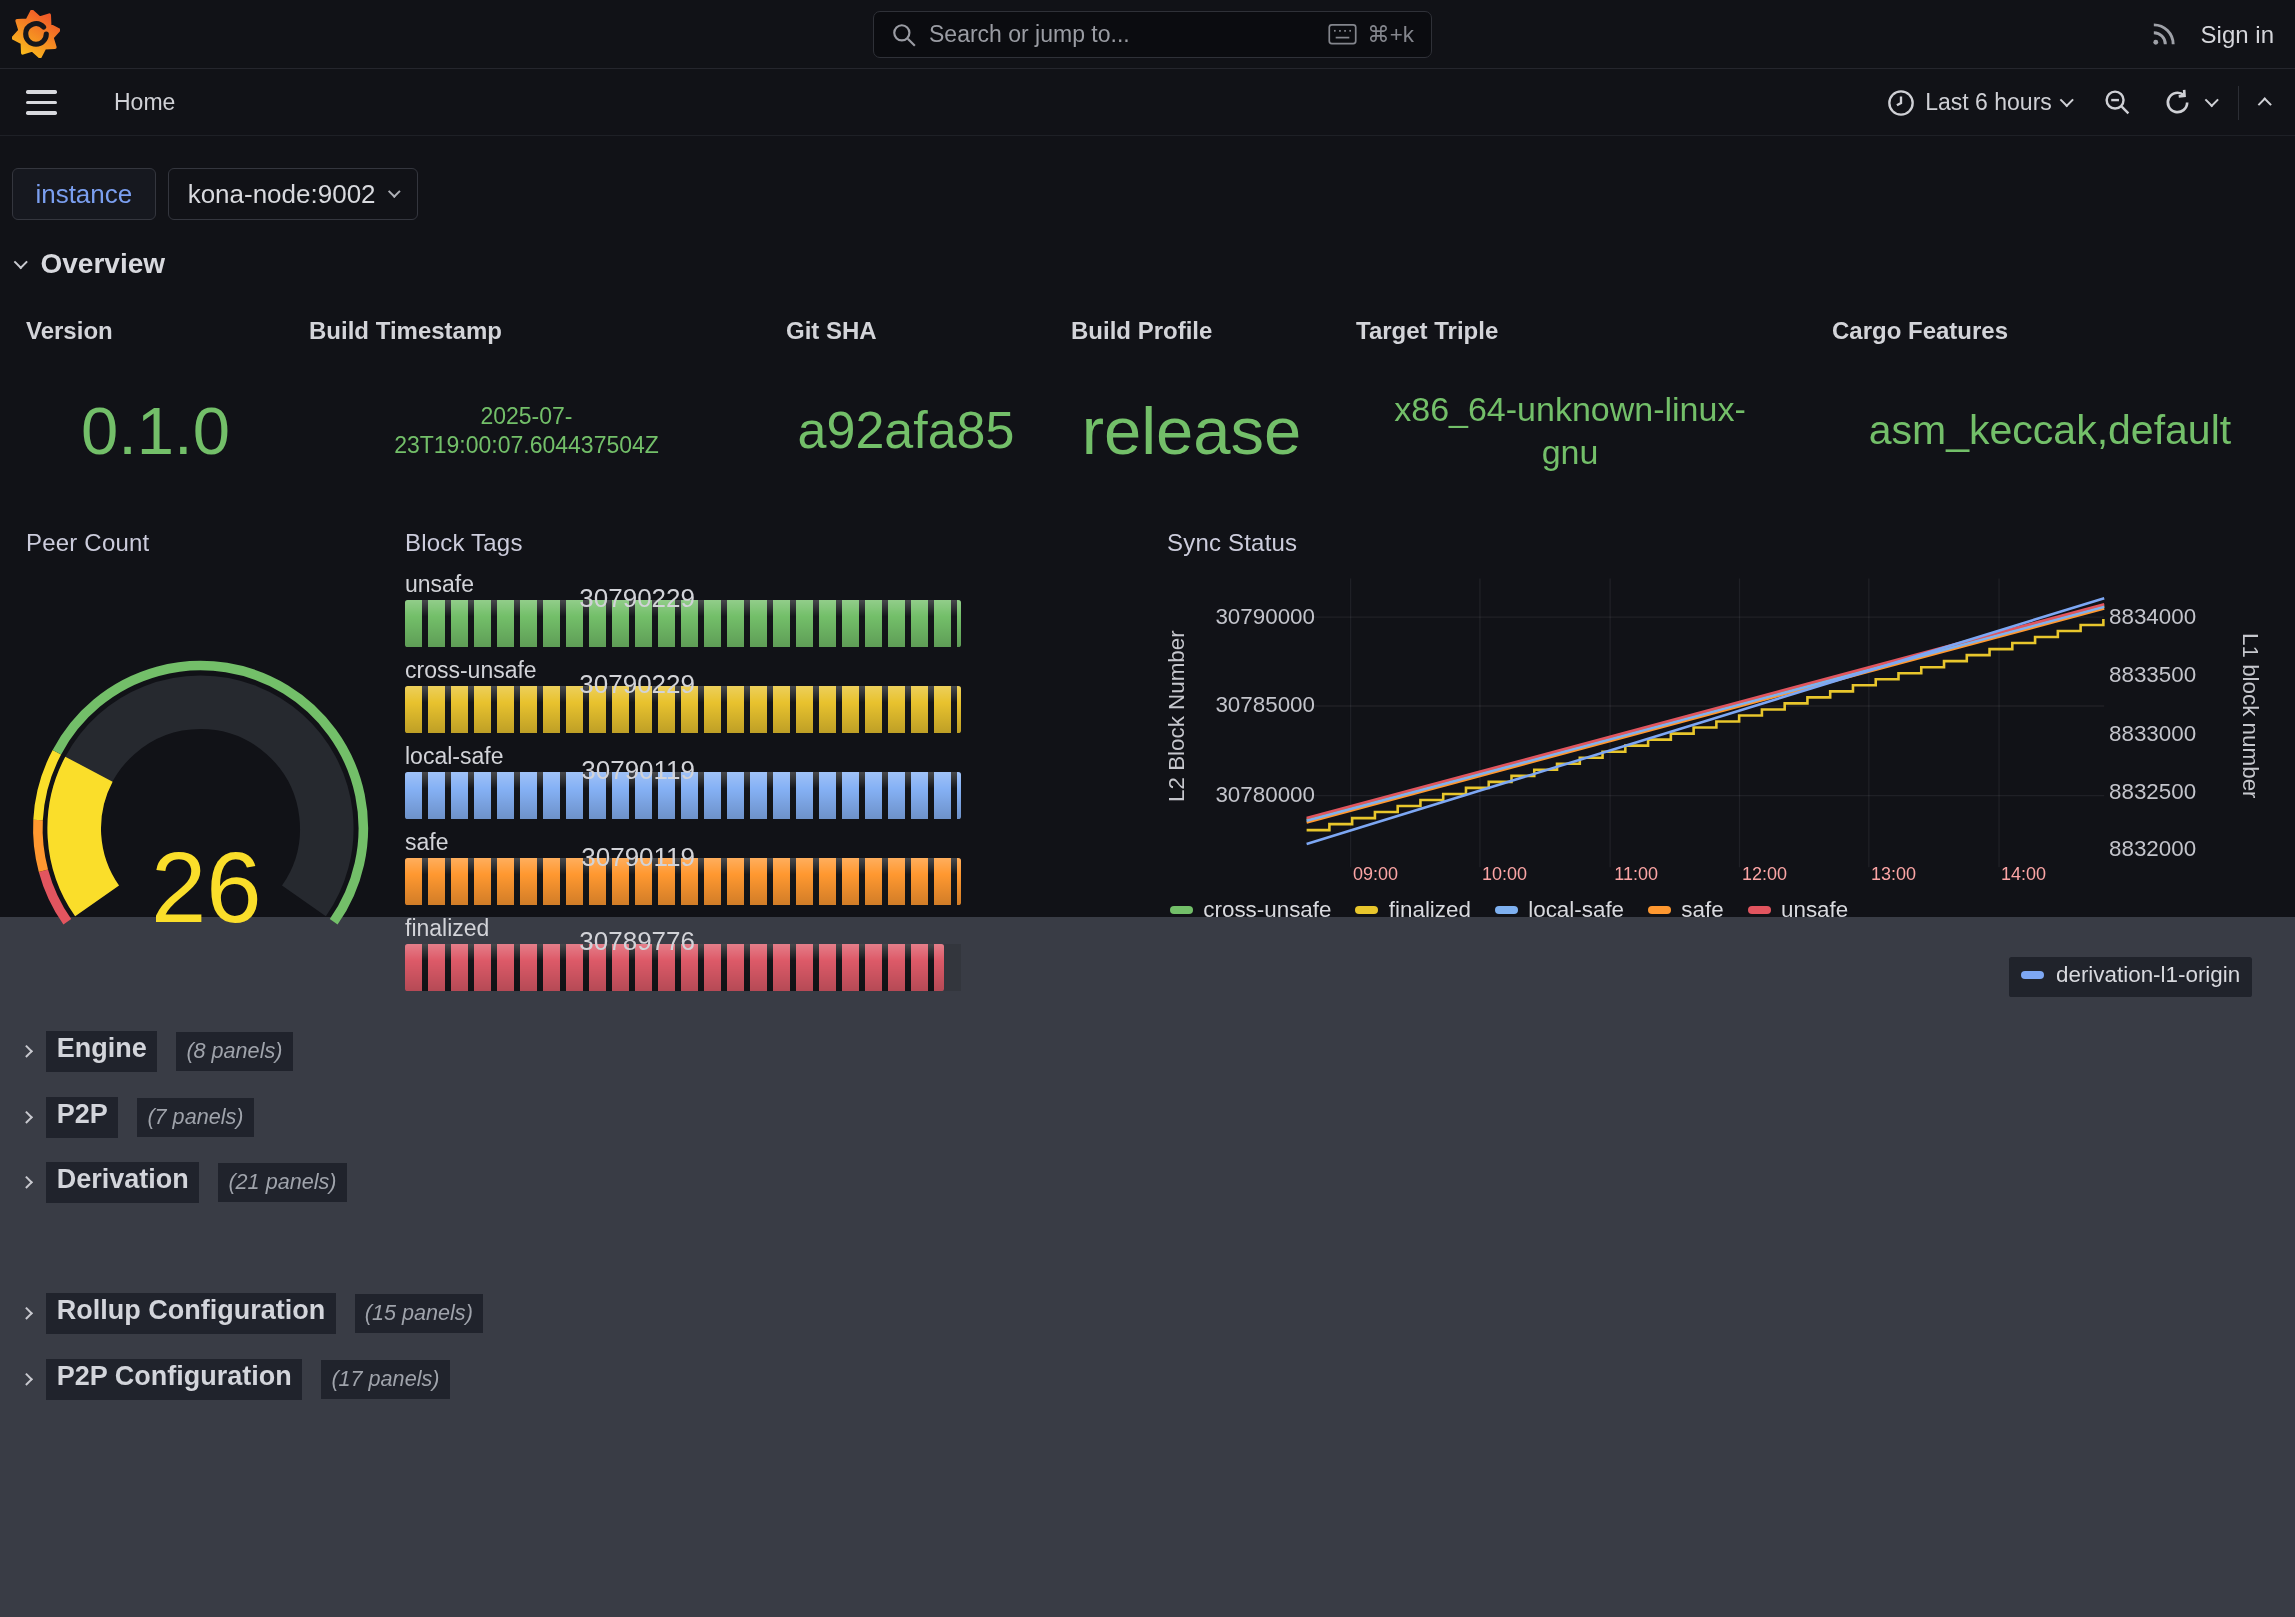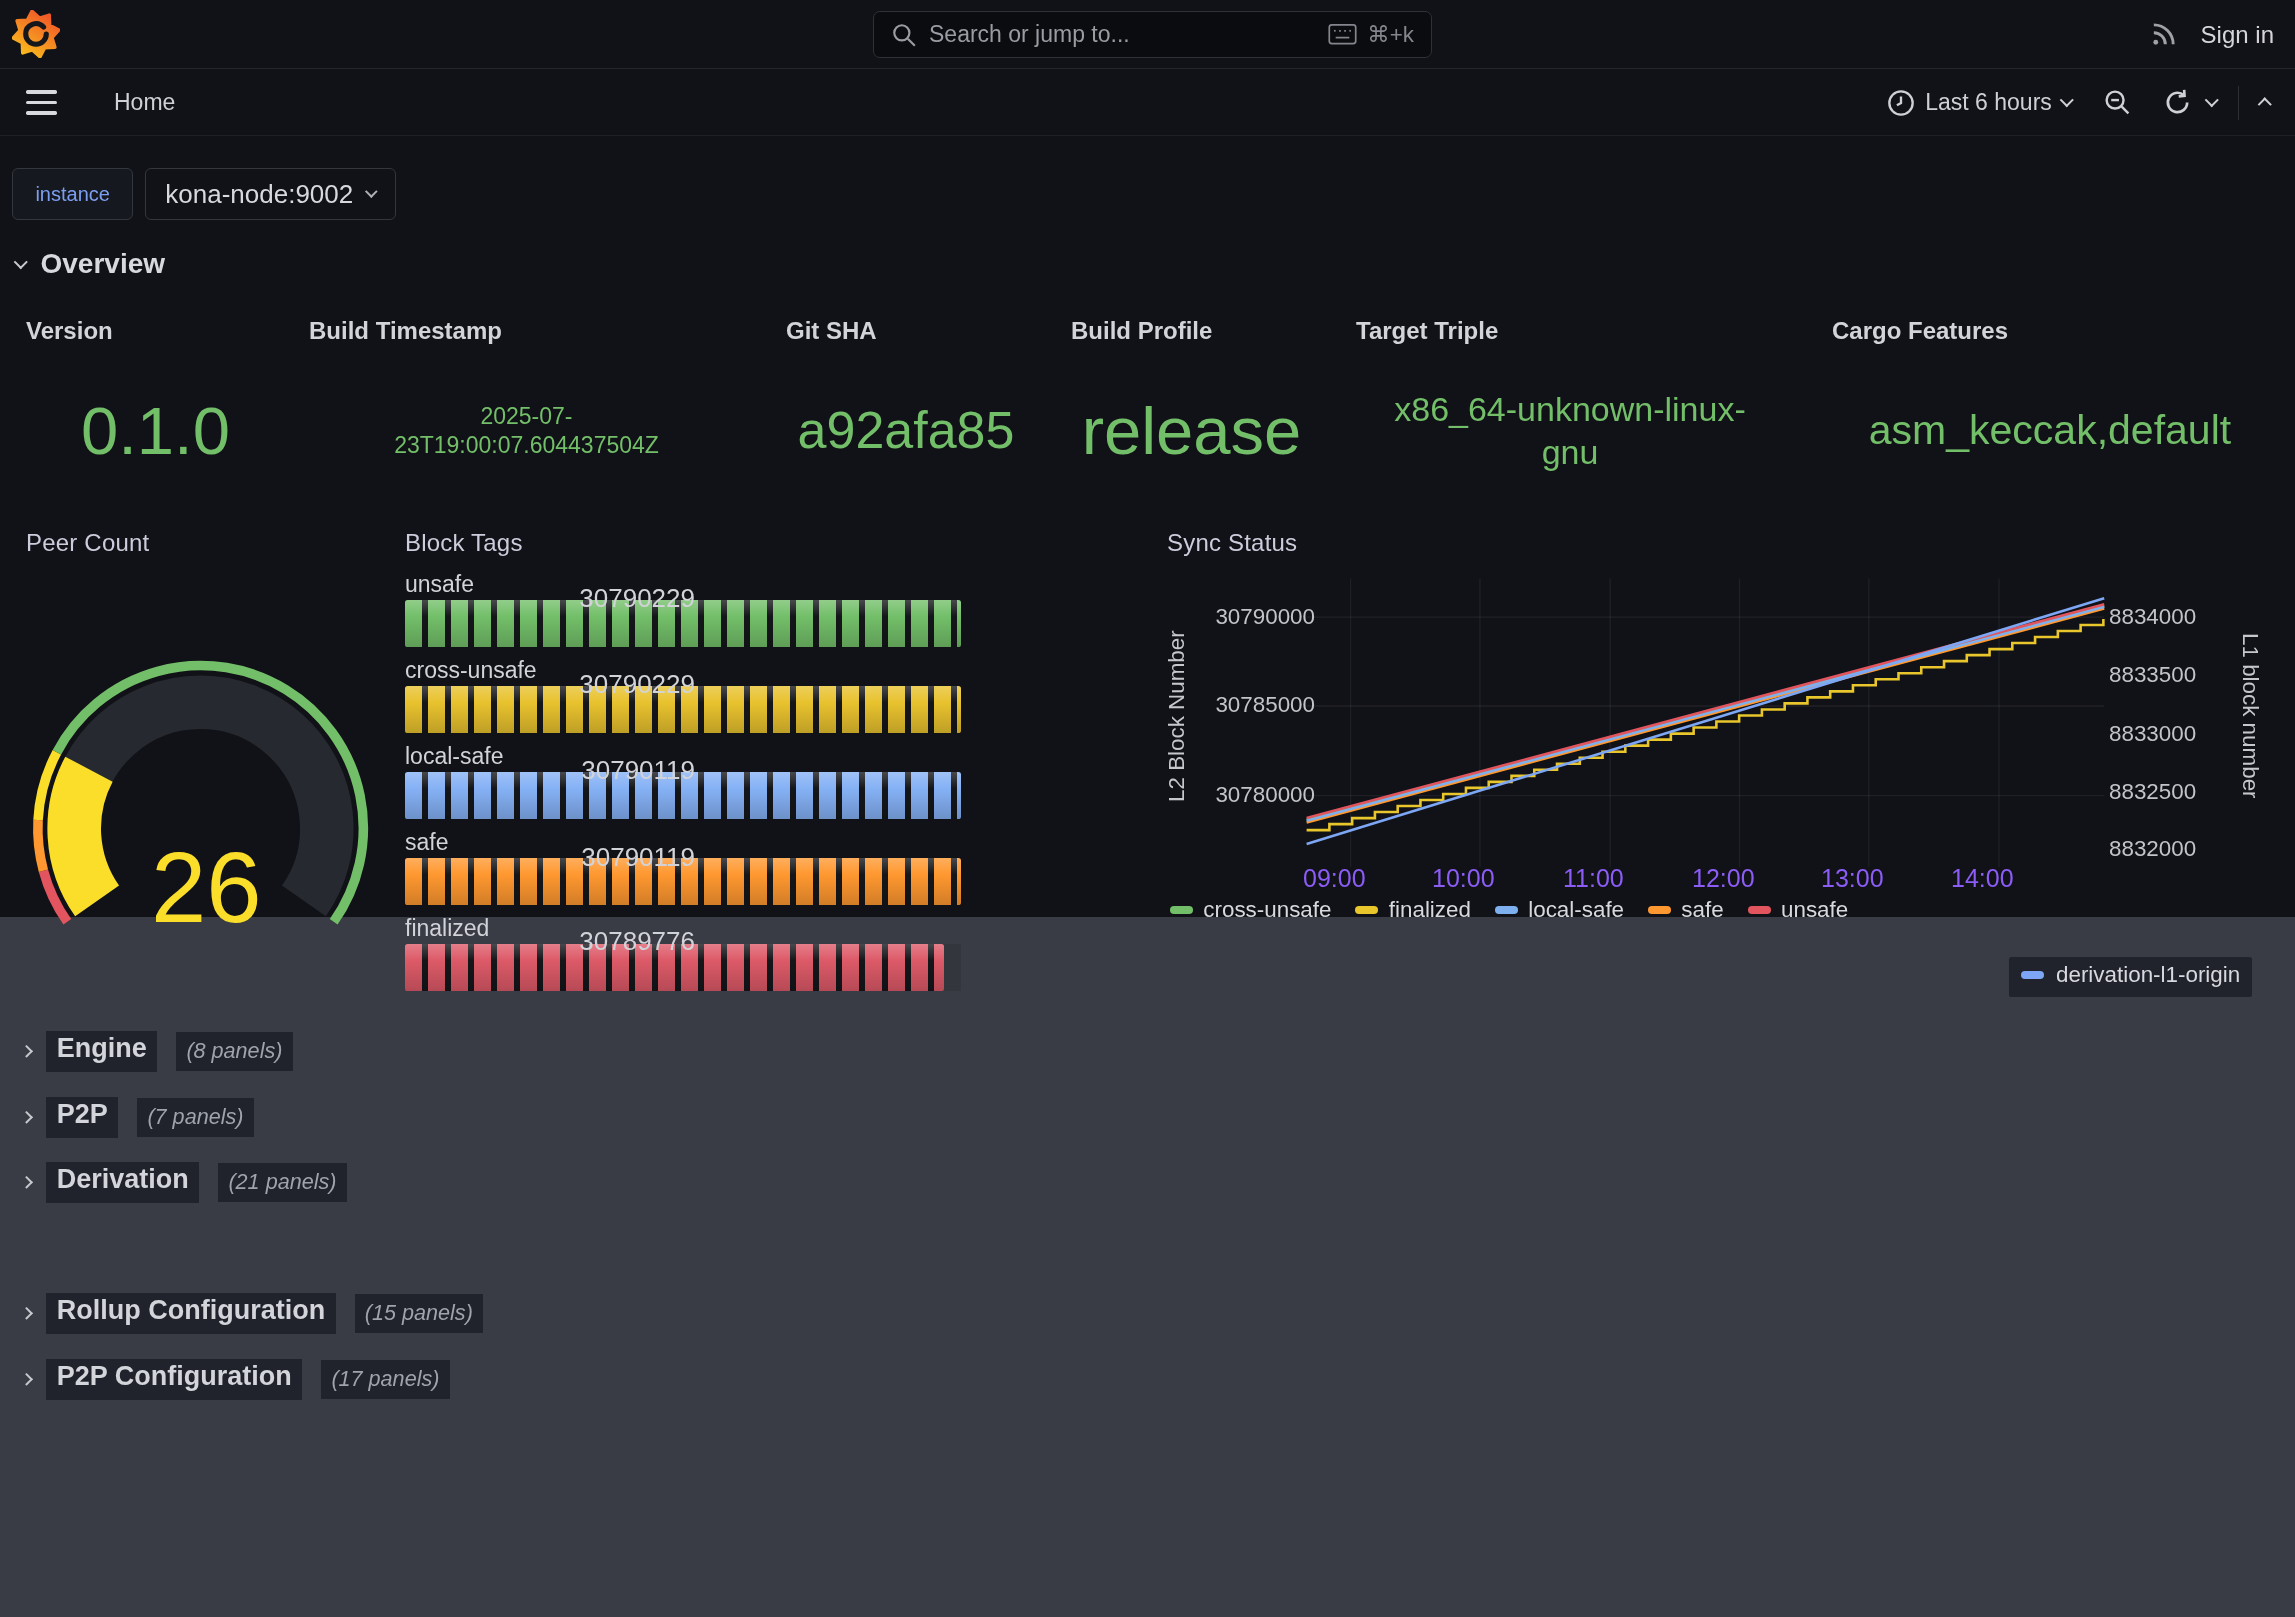--- a/index.html
+++ b/index.html
@@ -28,21 +28,21 @@
   .timepick .tlabel { font-size:23px; font-weight:500; }
   .chv { display:inline-block; width:9.5px; height:9.5px; border-right:2.2px solid currentColor; border-bottom:2.2px solid currentColor; }
   .chv.down { transform:rotate(45deg); margin-top:-5.2px; }
   .chv.up { transform:rotate(-135deg); margin-top:5.2px; }
   .chv.right { transform:rotate(-45deg); }
   .nav-right .gap36 { width:31px; } .nav-right .gap18 { width:15.5px; }
   .vdiv { width:0.9px; height:34px; background:#2c2e35; margin:0 21px; }
 
   
   .vars { position:absolute; left:12px; top:168px; display:flex; gap:12px; }
-  .chip-label { height:52px; padding:0 22.4px; display:flex; align-items:center; background:#16181f; border:0.9px solid #34363e; border-radius:6px; color:#7b9ff0; font-size:20px; font-weight:500; }
+  .chip-label { height:52px; padding:0 22.4px; display:flex; align-items:center; background:#16181f; border:0.9px solid #34363e; border-radius:6px; color:#7b9ff0; font-size:26px; font-weight:500; }
   .chip-value { height:52px; padding:0 19px; display:flex; align-items:center; gap:14px; border:0.9px solid #34363e; border-radius:6px; color:#d8d9de; font-size:26px; cursor:pointer; }
   .chip-value .chv { width:8.6px; height:8.6px; color:#aeb0b6; }
 
   
   .ovh { position:absolute; left:15.5px; top:248px; display:flex; align-items:center; gap:15.5px; cursor:pointer; }
   .ovh .chv { color:#c9cad0; }
   .ovh h2 { font-size:28px; font-weight:700; color:#d8d9de; }
 
   
   .stat { position:absolute; top:317px; }
@@ -69,21 +69,21 @@
   .ledtail { height:47px;
     background-image: repeating-linear-gradient(90deg, #33363d 0px, #33363d 17px, #14161a 17px, #14161a 23px); }
   .bval { position:absolute; left:523px; top:574px; width:172px; text-align:right; font-size:26px; color:#d2d3d8; }
   .bval.v0{top:583px}.bval.v1{top:669px}.bval.v2{top:755px}.bval.v3{top:842px}.bval.v4{top:926px}
 
   
   .ylab-left { position:absolute; left:1164px; top:604px; height:224px; writing-mode:vertical-rl; transform:rotate(180deg); font-size:22.4px; color:#c6c7cd; text-align:center; }
   .ylab-right { position:absolute; left:2237px; top:604px; height:224px; writing-mode:vertical-rl; font-size:22.4px; color:#c6c7cd; text-align:center; }
   .ytickl { position:absolute; left:1167px; width:148px; text-align:right; font-size:22.4px; color:#c3c4cb; }
   .ytickr { position:absolute; left:2109px; width:121px; text-align:left; font-size:22.4px; color:#c3c4cb; }
-  .xtick { position:absolute; top:864px; width:95px; text-align:left; font-size:25px; color:#8b5cf6; }
+  .xtick { position:absolute; top:864px; width:95px; text-align:right; font-size:18px; color:#fca5a5; }
   .plot { position:absolute; left:1298px; top:561px; width:983px; height:315px; }
   .legend1 { position:absolute; left:1170px; top:897px; display:flex; align-items:center; gap:24px; }
   .litem { display:flex; align-items:center; gap:10.3px; cursor:pointer; }
   .pill { width:23px; height:7.8px; border-radius:4.3px; }
   .litem span { font-size:22.4px; color:#d8d9de; }
   .legend2 { position:absolute; left:2009px; top:957px; display:flex; align-items:center; gap:12px; background:#20232b; padding:5.2px 12px 8.6px; border-radius:2.6px; cursor:pointer; }
   .legend2 span { font-size:22.4px; color:#d8d9de; }
 
   
   .srow { position:absolute; left:22.4px; display:flex; align-items:center; cursor:pointer; }

